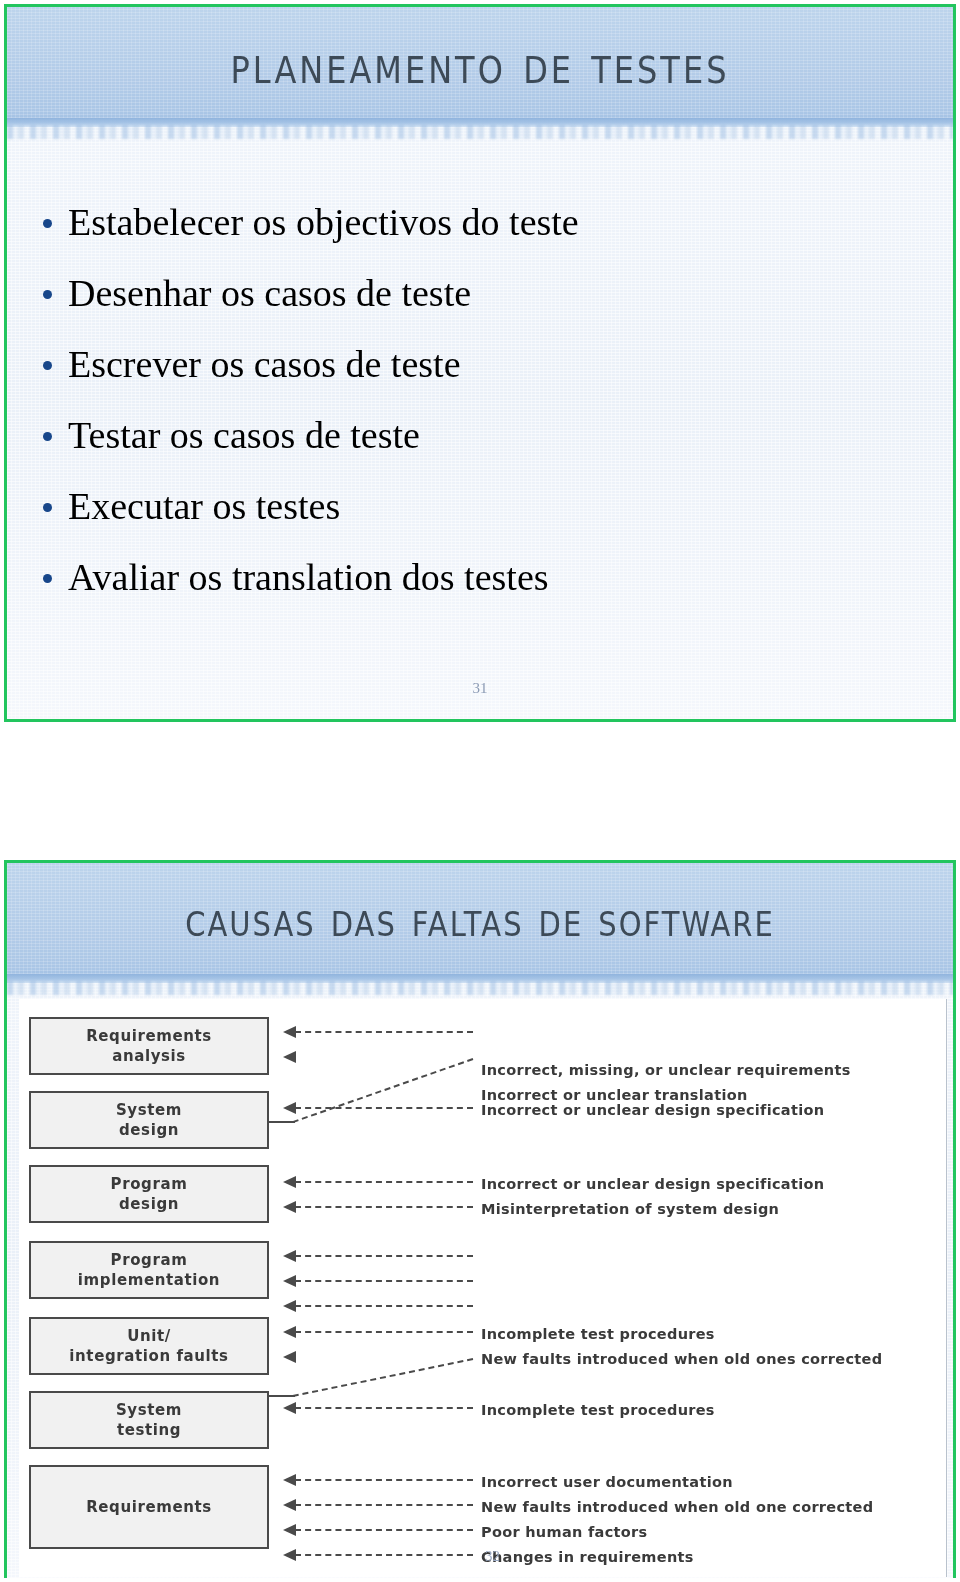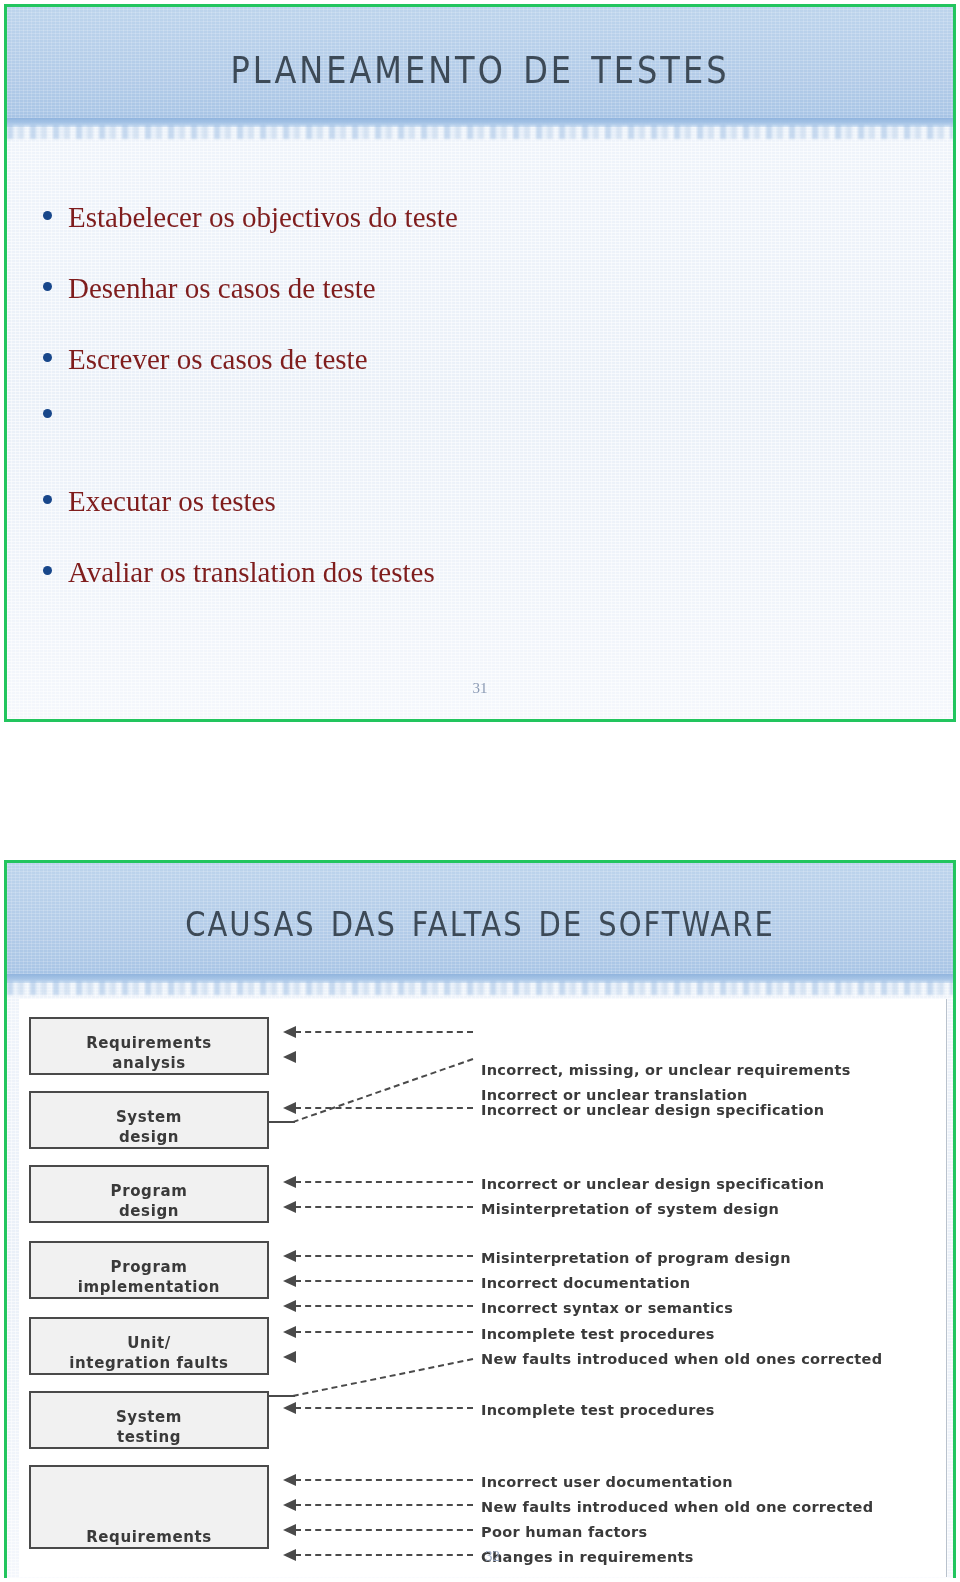--- a/index.html
+++ b/index.html
@@ -102,22 +102,22 @@
     flex: 0 0 auto;
     width: 9px; height: 9px;
     border-radius: 50%;
     background: #17468a;
     margin-right: 16px;
     position: relative;
     top: -7px;
   }
   .bullet-text {
     font-family: "Liberation Serif", serif;
-    font-size: 29px;
-    color: #7f1d1d;
+    font-size: 38px;
+    color: #000000;
     line-height: 1;
     white-space: nowrap;
   }
 
   .page-number {
     position: absolute;
     left: 0; right: 0;
     bottom: 22px;
     text-align: center;
     font-family: "Liberation Serif", serif;
@@ -140,21 +140,21 @@
 
   .stage-box {
     position: absolute;
     left: 10px;
     width: 240px;
     background: #f1f1f1;
     border: 2px solid #4a4a4a;
     display: flex;
     flex-direction: column;
     align-items: center;
-    justify-content: flex-end;
+    justify-content: center;
     font-family: "DejaVu Sans", sans-serif;
     font-weight: bold;
     font-size: 15px;
     color: #3a3a3a;
     letter-spacing: .6px;
     line-height: 1.35;
     text-align: center;
   }
   .stage-box span { display: block; }
 
@@ -223,20 +223,21 @@
     <div class="bullet-row">
       <span class="bullet-dot"></span>
       <span class="bullet-text">Desenhar os casos de teste</span>
     </div>
     <div class="bullet-row">
       <span class="bullet-dot"></span>
       <span class="bullet-text">Escrever os casos de teste</span>
     </div>
     <div class="bullet-row">
       <span class="bullet-dot"></span>
+      <span class="bullet-text">Testar os casos de teste</span>
     </div>
     <div class="bullet-row">
       <span class="bullet-dot"></span>
       <span class="bullet-text">Executar os testes</span>
     </div>
     <div class="bullet-row">
       <span class="bullet-dot"></span>
       <span class="bullet-text">Avaliar os translation dos testes</span>
     </div>
   </div>
@@ -284,25 +285,20 @@
         <div class="cause-group" style="top: 23px; margin-top: 36px;">
           <div>Incorrect, missing, or unclear requirements</div>
           <div>Incorrect or unclear translation</div>
         </div>
         <div class="cause-group" style="top: 99px;">
           <div>Incorrect or unclear design specification</div>
         </div>
         <div class="cause-group" style="top: 173px;">
           <div>Incorrect or unclear design specification</div>
           <div>Misinterpretation of system design</div>
-        </div>
-        <div class="cause-group" style="top: 247px;">
-          <div>Misinterpretation of program design</div>
-          <div>Incorrect documentation</div>
-          <div>Incorrect syntax or semantics</div>
         </div>
         <div class="cause-group" style="top: 323px;">
           <div>Incomplete test procedures</div>
           <div>New faults introduced when old ones corrected</div>
         </div>
         <div class="cause-group" style="top: 399px;">
           <div>Incomplete test procedures</div>
         </div>
         <div class="cause-group" style="top: 471px;">
           <div>Incorrect user documentation</div>

